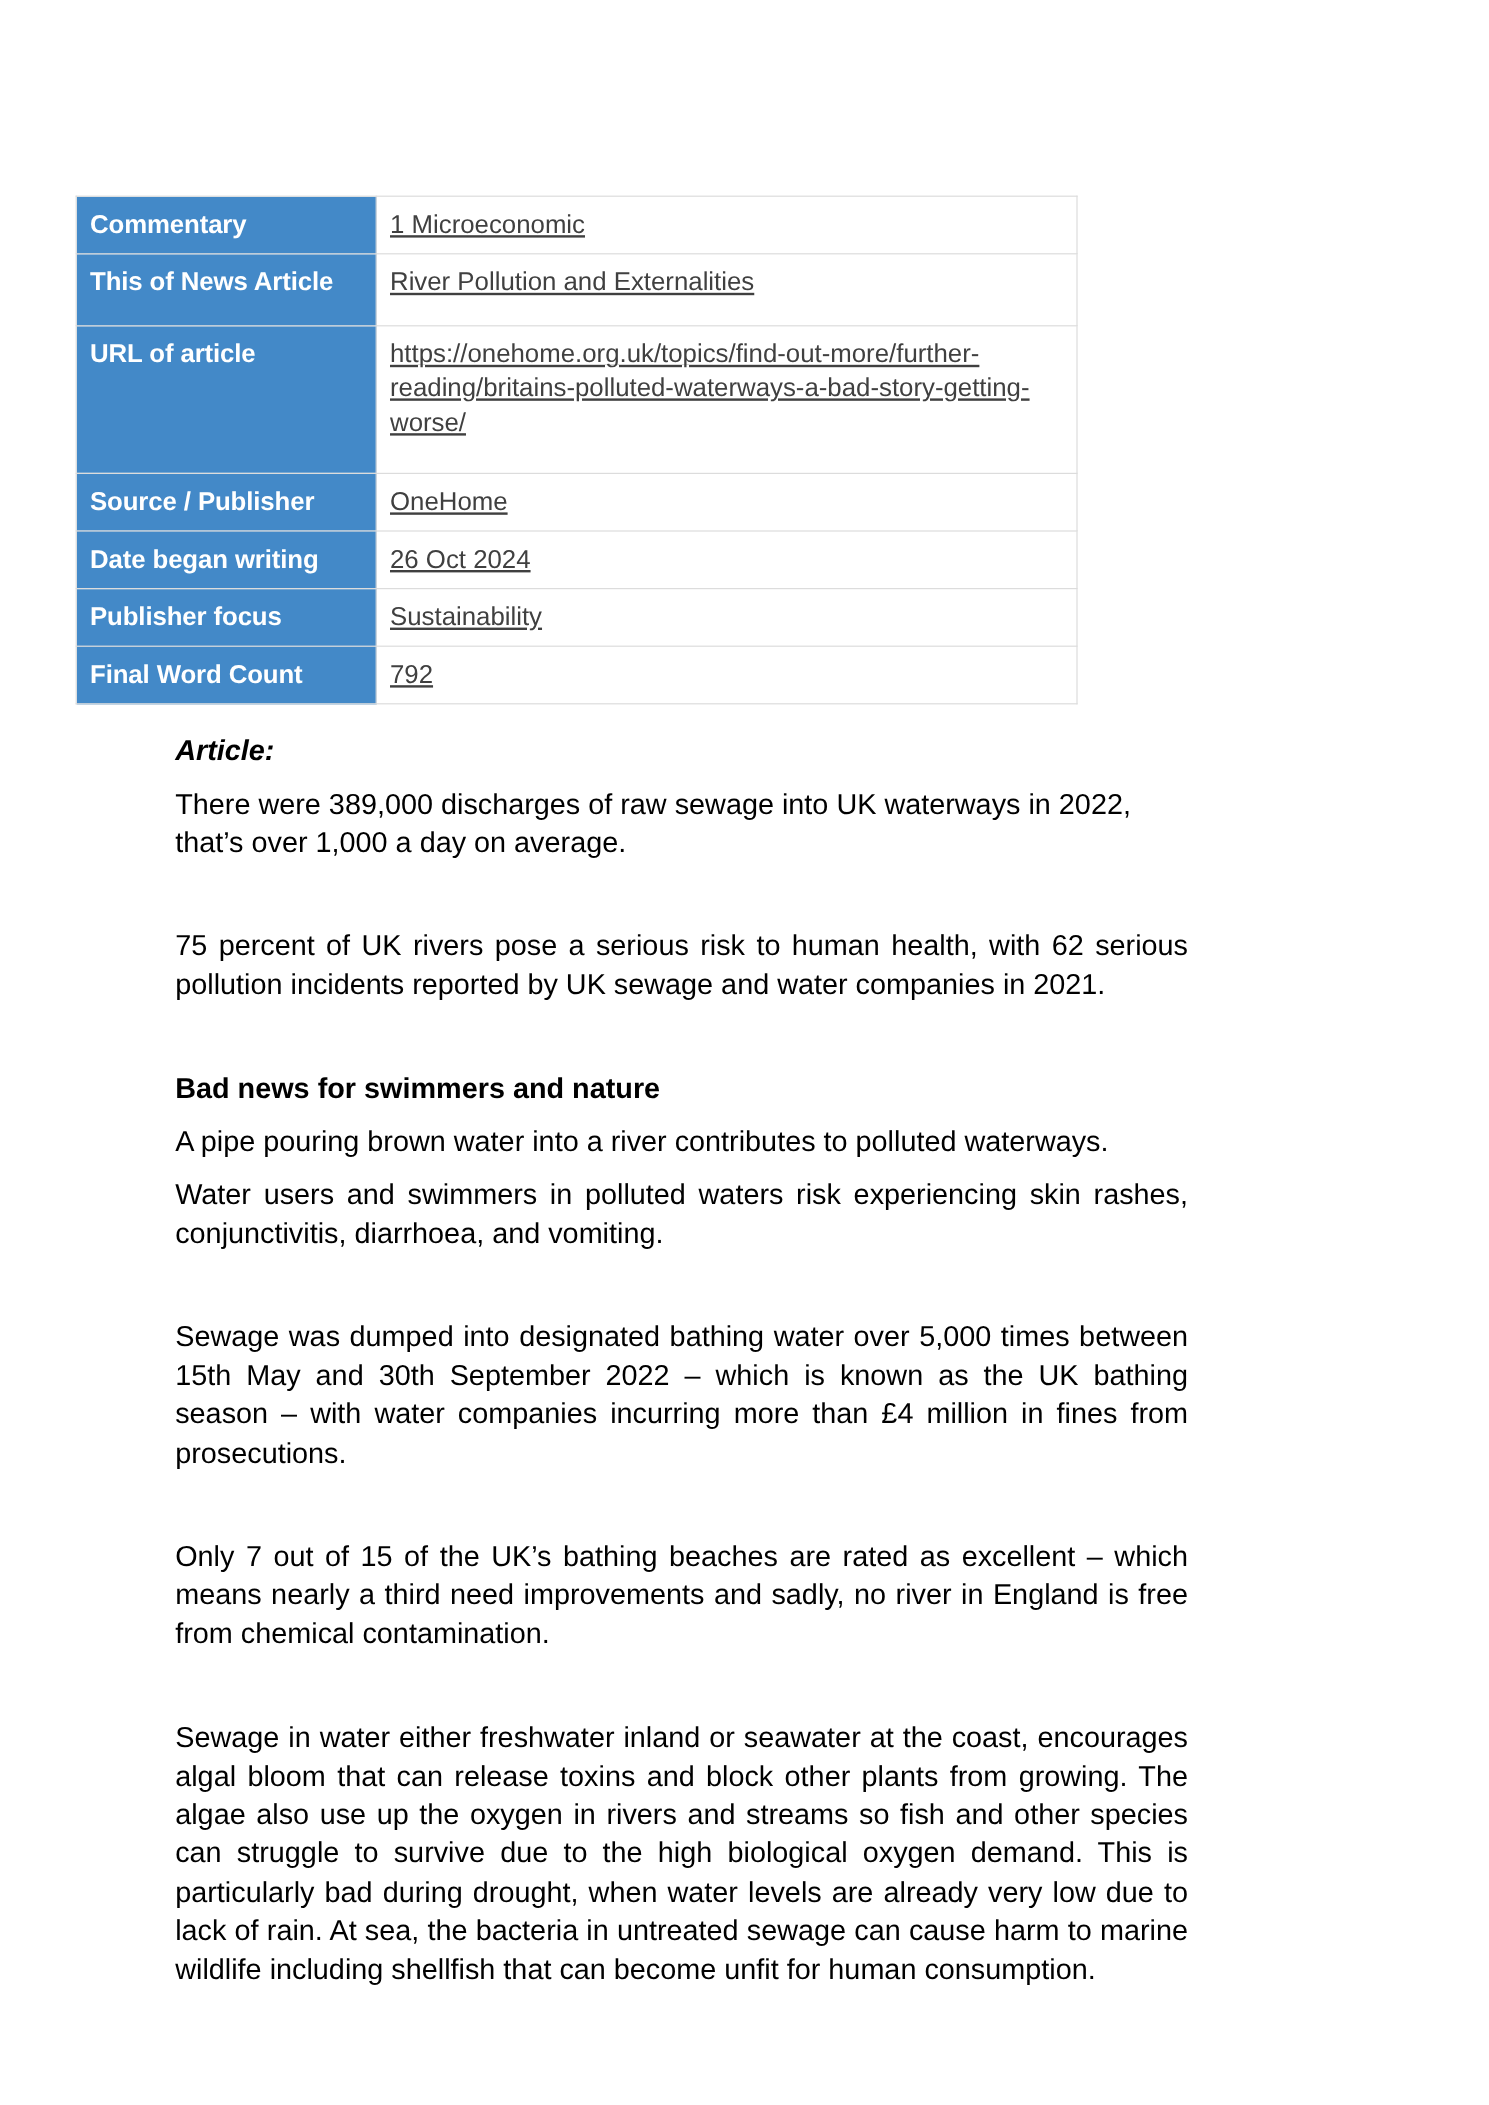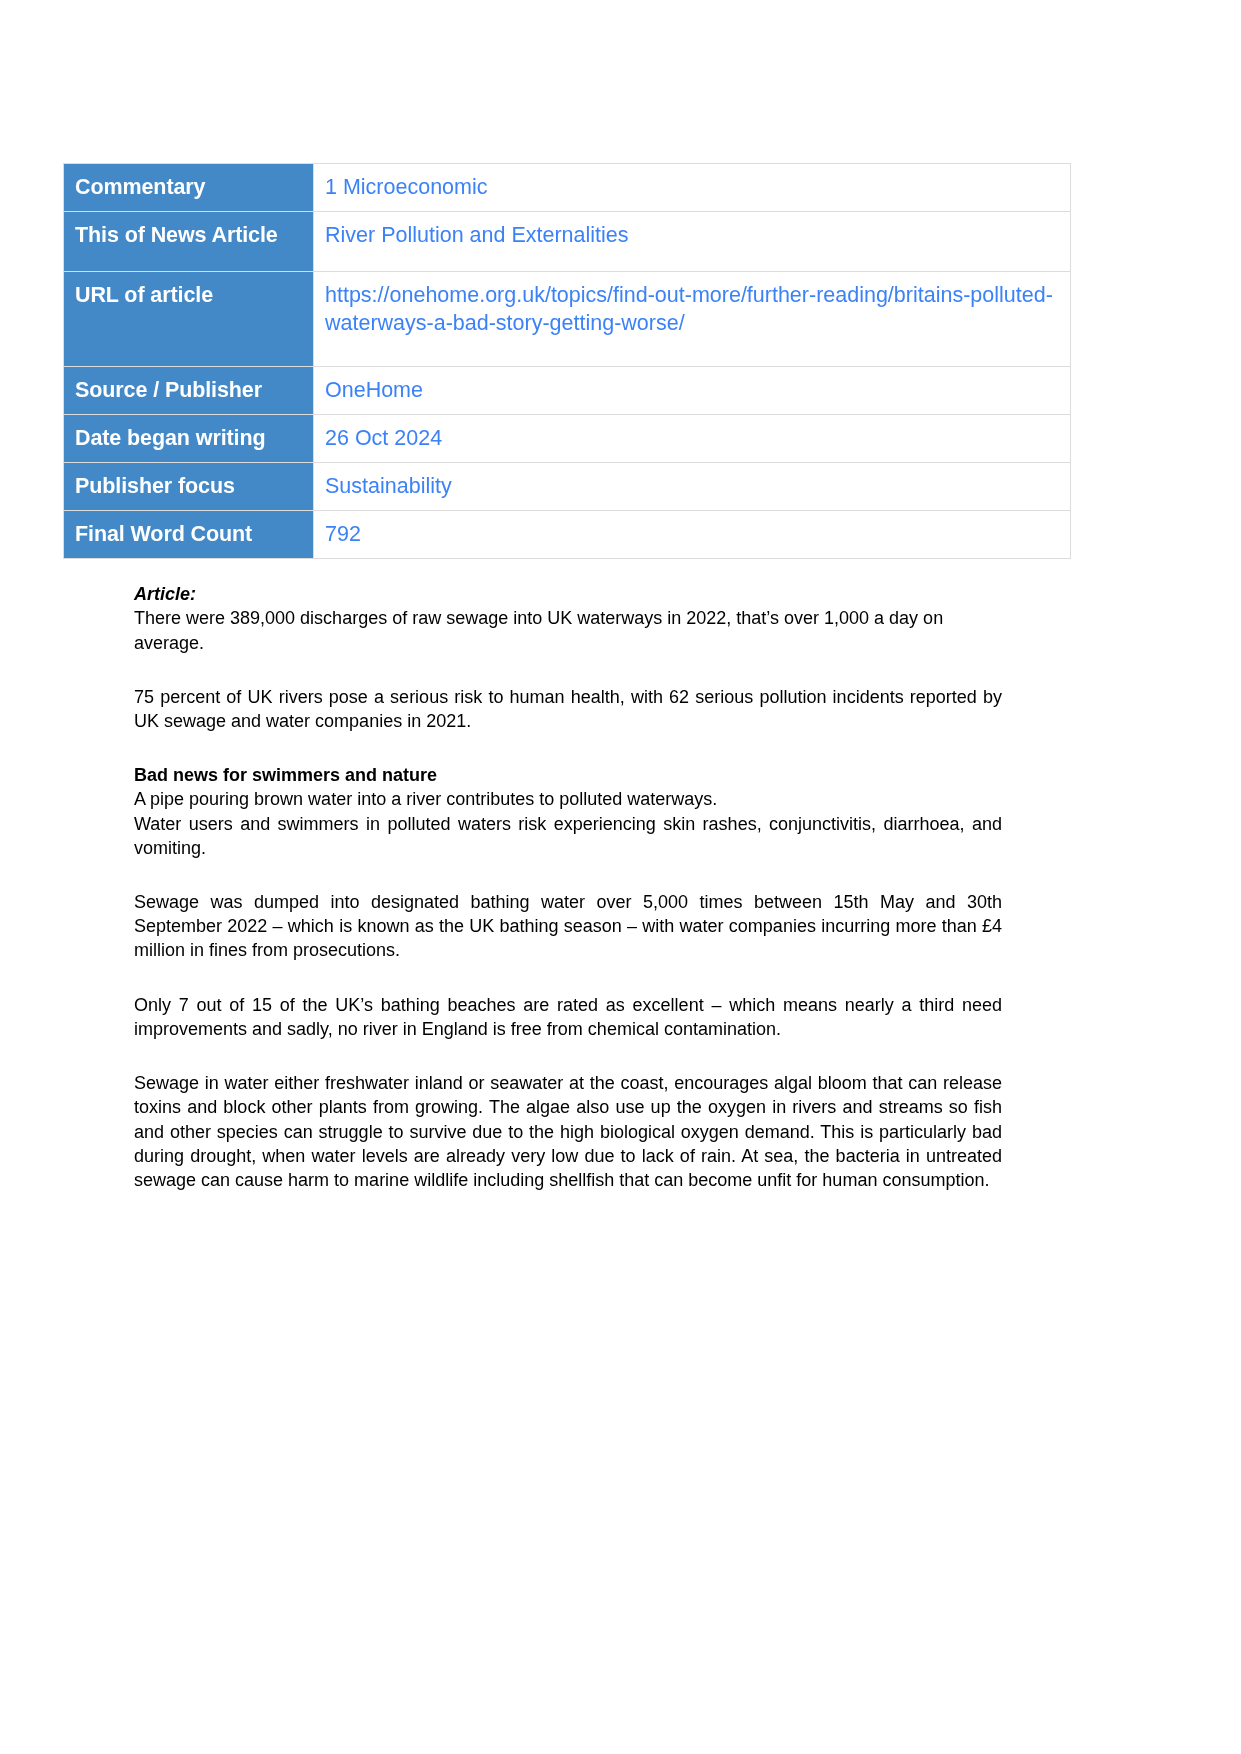--- a/index.html
+++ b/index.html
@@ -18,57 +18,58 @@
     position: relative;
     width: 1241px;
     min-height: 1754px;
     box-sizing: border-box;
     padding: 163px 170px 40px 63px;
   }
 
   
   table.meta {
     border-collapse: collapse;
-    width: 1008px;
+    width: 835px;
     table-layout: fixed;
     border: 1px solid #dcdcdc;
   }
   table.meta td {
     border: 1px solid #dcdcdc;
     vertical-align: top;
     padding: 9px 10px 10px 11px;
     font-size: 21.5px;
     line-height: 1.31;
   }
   table.meta td.label {
     width: 228px;
     background: #4389c8;
     color: #ffffff;
     font-weight: bold;
     letter-spacing: -0.1px;
   }
   table.meta td.value {
     background: #ffffff;
-    color: #3b82f6;
+    color: #404040;
     font-weight: normal;
     word-break: break-word;
+    text-decoration: underline;
   }
   table.meta tr.tall-url td { padding-bottom: 28px; }
   table.meta tr.tall-title td { padding-bottom: 22px; }
 
   
   .article {
     margin-top: 23px;
     padding-left: 71px;
     padding-right: 2px;
     width: 868px;
   }
   .article p {
-    margin: 0;
-    font-size: 18px;
+    margin: 12px;
+    font-size: 24px;
     line-height: 1.345;
     text-align: justify;
     -webkit-hyphens: none;
     hyphens: none;
   }
   .article p.left { text-align: left; }
   .article p.head {
     font-weight: bold;
   }
   .article p.title-it {

